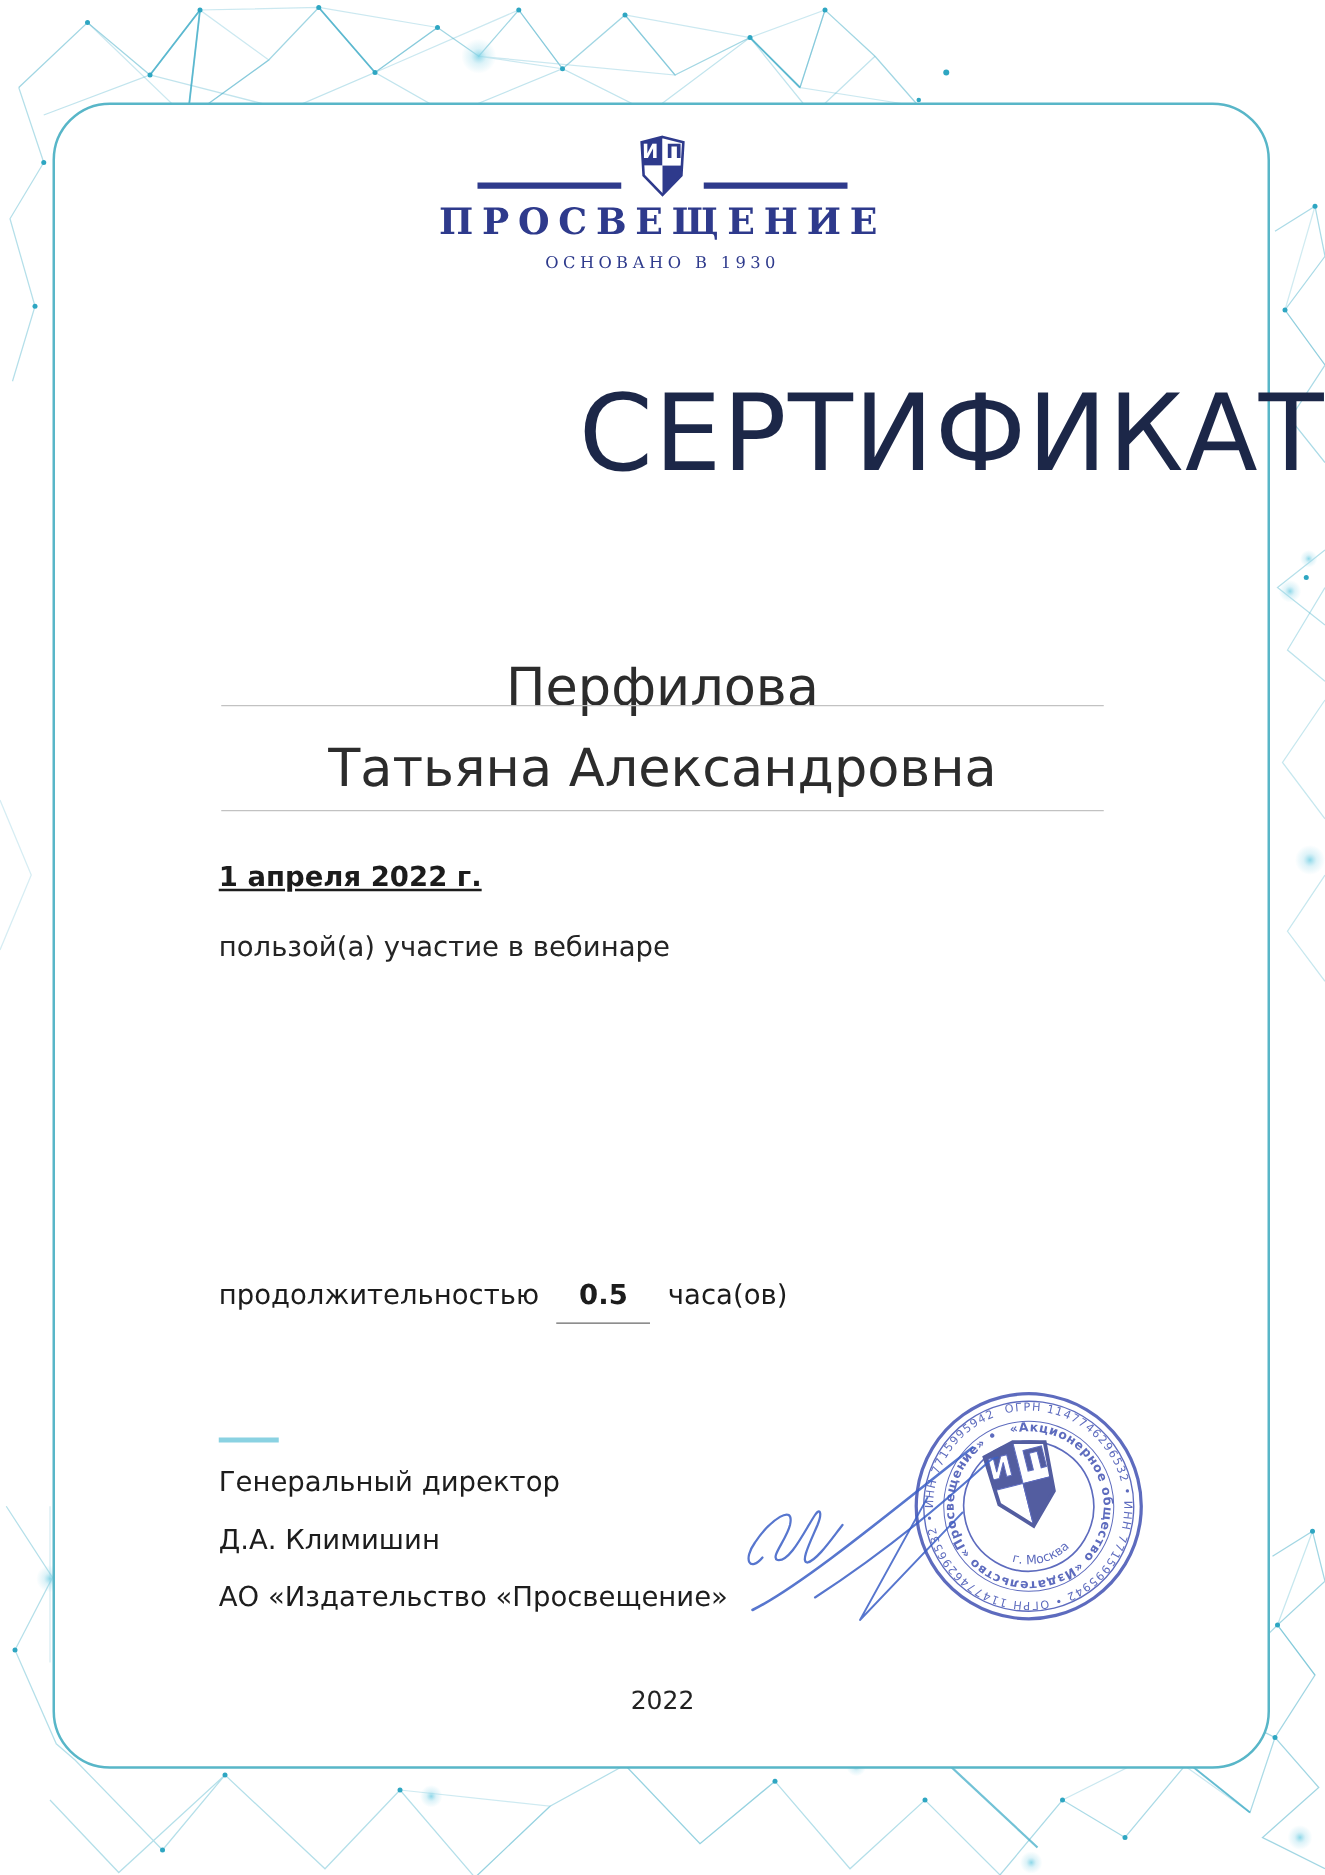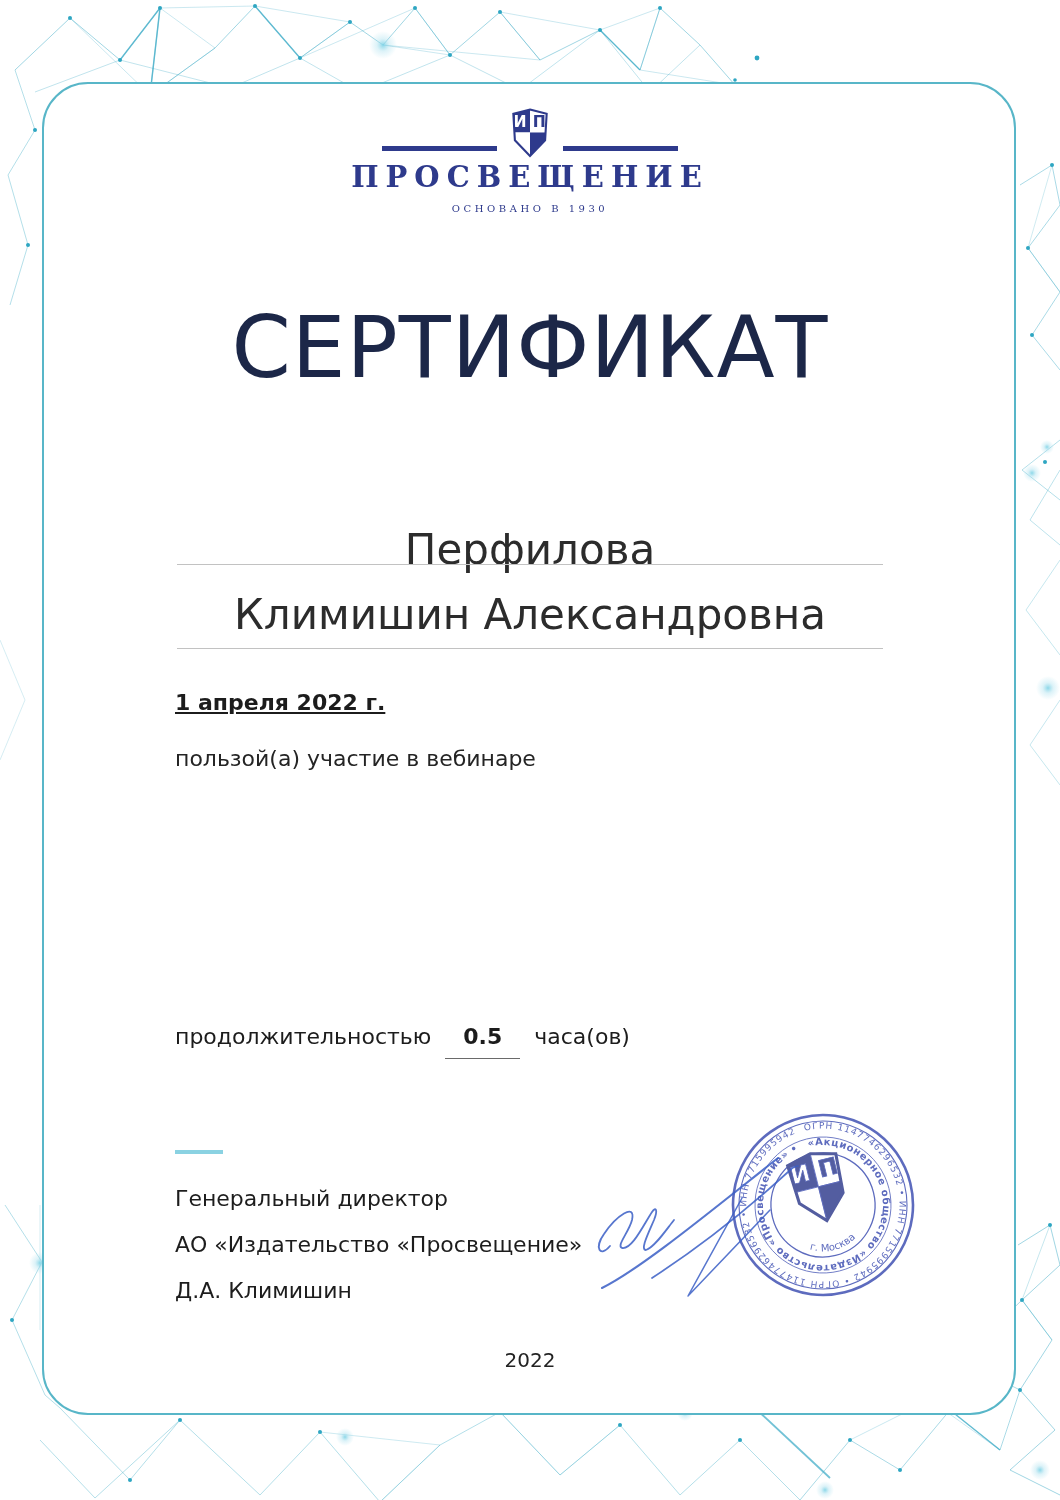--- a/index.html
+++ b/index.html
@@ -25,43 +25,43 @@
 
   
   .logo-row{left:0;right:0;top:108px;height:60px;}
   .logo-emblem{position:absolute;left:50%;transform:translateX(-50%);top:0;}
   .logo-bar{position:absolute;top:38px;width:115px;height:5px;background:var(--brand-blue);}
   .logo-bar.left{right:calc(50% + 33px);}
   .logo-bar.right{left:calc(50% + 33px);}
   .logo-name{left:0;right:0;top:160px;text-align:center;font-family:"DejaVu Serif","Liberation Serif",serif;
              font-weight:bold;font-size:29px;letter-spacing:7px;color:var(--brand-blue);}
   .logo-since{left:0;right:0;top:203px;text-align:center;font-family:"DejaVu Serif","Liberation Serif",serif;
-              font-size:10px;letter-spacing:3.5px;color:var(--brand-blue);}
-
-  .cert-title{left:0;right:0;top:298px;text-align:center;font-size:85px;font-weight:500;
+              font-size:13px;letter-spacing:3.5px;color:var(--brand-blue);}
+
+  .cert-title{left:0;right:0;top:298px;text-align:right;font-size:85px;font-weight:500;
               letter-spacing:1px;color:var(--title-navy);}
 
   .name-line{left:0;right:0;text-align:center;font-size:42px;color:var(--name-ink);}
   .name-line.first{top:506px;margin-top:19px;}
   .name-line.second{top:590px;}
   .name-underline{left:177px;width:706px;height:0;border-top:1.5px solid var(--underline-gray);}
   .name-underline.first{top:564px;}
   .name-underline.second{top:648px;}
 
   .body-text{left:175px;font-size:22px;color:var(--body-ink);}
   .date-line{top:690px;font-weight:bold;text-decoration:underline;}
   .participation-line{top:746px;color:#242424;}
   .webinar-title{top:798px;width:760px;font-size:24px;font-weight:bold;line-height:45px;color:#101010;}
   .duration-line{top:1024px;}
   .duration-value{display:inline-block;min-width:75px;text-align:center;font-weight:bold;
                   border-bottom:1.5px solid #6a6a6a;padding-bottom:9px;margin:0 14px;}
 
   .accent-dash{left:175px;top:1150px;width:48px;height:4px;background:var(--accent-dash);}
   .sig-block{left:175px;top:1170px;font-size:22px;color:#1d1d1d;}
-  .sig-block p{margin:12px 0 12px 0;line-height:34px;}
+  .sig-block p{margin:0 0 12px 0;line-height:34px;}
 
   .stamp-svg{left:695px;top:1083px;z-index:2;}
   .signature-svg{left:592px;top:1128px;z-index:3;}
 
   .year-line{left:0;right:0;top:1348px;text-align:center;font-size:20px;color:#222;}
 
   .defs-hidden{position:absolute;width:0;height:0;overflow:hidden;}
 </style>
 </head>
 <body>
@@ -188,34 +188,34 @@
     </svg>
     <span class="logo-bar right"></span>
   </div>
   <div class="layer logo-name">ПРОСВЕЩЕНИЕ</div>
   <div class="layer logo-since">ОСНОВАНО В 1930</div>
 
   <h1 class="layer cert-title">СЕРТИФИКАТ</h1>
 
   <div class="layer name-line first">Перфилова</div>
   <div class="layer name-underline first"></div>
-  <div class="layer name-line second">Климишин Александровна</div>
+  <div class="layer name-line second">Татьяна Александровна</div>
   <div class="layer name-underline second"></div>
 
   <div class="layer body-text date-line">1 апреля 2022 г.</div>
   <div class="layer body-text participation-line">пользой(а) участие в вебинаре</div>
   <div class="layer body-text duration-line">
     <span>продолжительностью</span><span class="duration-value">0.5</span><span>часа(ов)</span>
   </div>
 
   <div class="layer accent-dash"></div>
   <div class="layer sig-block">
     <p>Генеральный директор</p>
+    <p>Д.А. Климишин</p>
     <p>АО «Издательство «Просвещение»</p>
-    <p>Д.А. Климишин</p>
   </div>
 
   <svg class="layer stamp-svg" width="256" height="244" viewBox="0 0 256 244">
     <g transform="rotate(-14 128 122)" opacity="0.82" stroke="#3a4bb0" fill="#3a4bb0">
       <circle cx="128" cy="122" r="90" fill="none" stroke-width="2.6"></circle>
       <circle cx="128" cy="122" r="84" fill="none" stroke-width="1.1"></circle>
       <circle cx="128" cy="122" r="68" fill="none" stroke-width="0.8"></circle>
       <circle cx="128" cy="122" r="52" fill="none" stroke-width="1.3"></circle>
       <defs>
         <path id="ringNumPath" d="M 128 45.5 A 76.5 76.5 0 1 1 127.9 45.5"></path>

